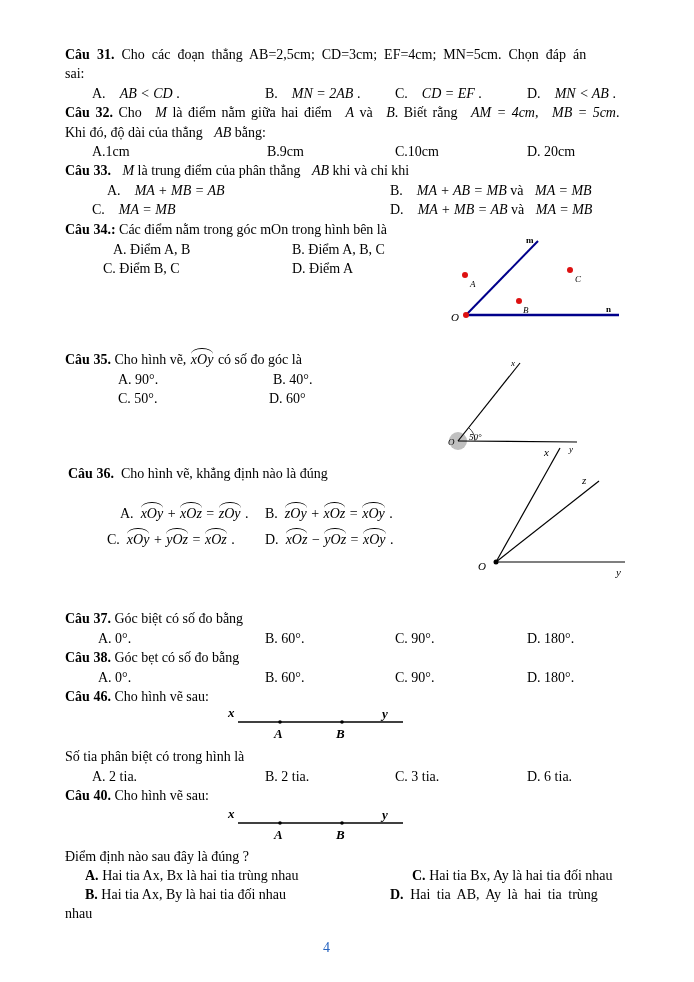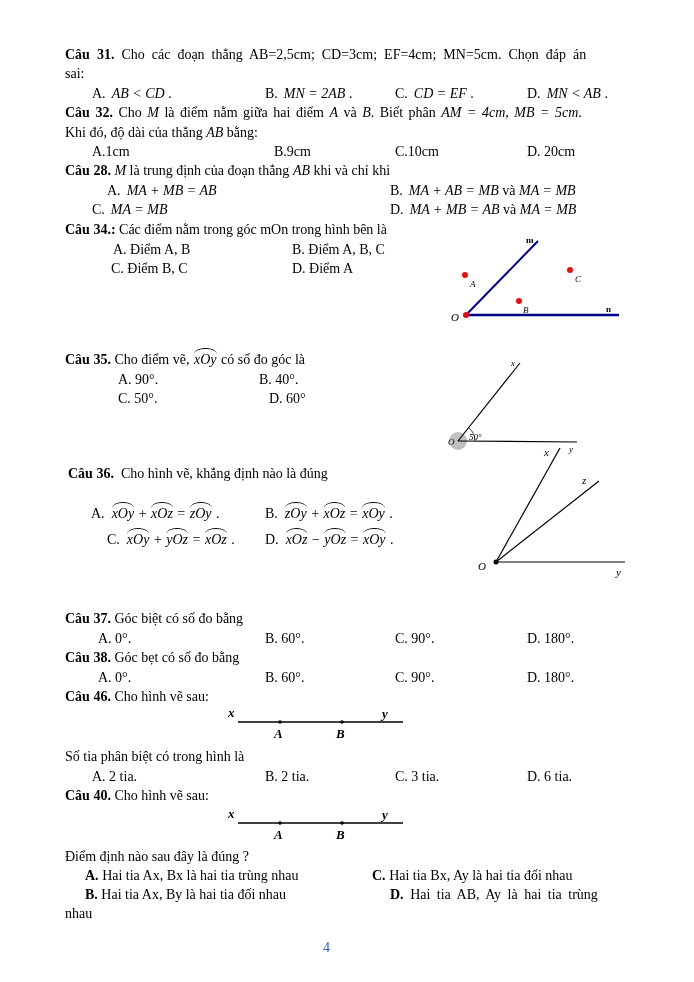--- a/index.html
+++ b/index.html
@@ -4,21 +4,21 @@
 <style>
   html,body{margin:0;padding:0;background:#ffffff;}
   .page{
     position:relative;width:694px;height:982px;background:#fff;
     font-family:"Liberation Serif","DejaVu Serif",serif;
     font-size:14px;color:#000;overflow:hidden;
   }
   .row{position:absolute;left:0;width:694px;white-space:nowrap;line-height:19px;}
   .ind{padding-left:65px;}
   .b{font-weight:bold;}
-  .m{font-style:italic;}
+  .m{font-style:italic;margin-left:8px;}
   .pre{margin-right:6px;}
   .opt{position:absolute;white-space:nowrap;top:0;}
   .js1{word-spacing:3.5px;}
   .js2{word-spacing:2px;}
   .js3{word-spacing:3px;}
   .arc{font-style:italic;position:relative;display:inline-block;padding:0 1px;}
   .arc::before{
     content:"";position:absolute;left:1px;right:1px;top:-2px;height:5px;
     border-top:1.3px solid #000;border-radius:50%/100% 100% 0 0;
   }
@@ -37,88 +37,88 @@
 
   <div class="row ind js1" style="top:45px"><span class="b">Câu 31.</span> <span>Cho các đoạn thẳng AB=2,5cm; CD=3cm; EF=4cm; MN=5cm. Chọn đáp án</span></div>
   <div class="row ind" style="top:64px"><span>sai:</span></div>
   <div class="row" style="top:84px">
     <span class="opt" style="left:92px"><span class="pre">A.</span><span class="m">AB &lt; CD</span><span> .</span></span>
     <span class="opt" style="left:265px"><span class="pre">B.</span><span class="m">MN = 2AB</span><span> .</span></span>
     <span class="opt" style="left:395px"><span class="pre">C.</span><span class="m">CD = EF</span><span> .</span></span>
     <span class="opt" style="left:527px"><span class="pre">D.</span><span class="m">MN &lt; AB</span><span> .</span></span>
   </div>
 
-  <div class="row ind js2" style="top:103px"><span class="b">Câu 32.</span> <span>Cho </span><span class="m">M</span><span> là điểm nằm giữa hai điểm </span><span class="m">A</span><span> và </span><span class="m">B</span><span>. Biết phân </span><span class="m">AM = 4cm</span><span>, </span><span class="m">MB = 5cm</span><span>.</span></div>
+  <div class="row ind js2" style="top:103px"><span class="b">Câu 32.</span> <span>Cho </span><span class="m">M</span><span> là điểm nằm giữa hai điểm </span><span class="m">A</span><span> và </span><span class="m">B</span><span>. Biết rằng </span><span class="m">AM = 4cm</span><span>, </span><span class="m">MB = 5cm</span><span>.</span></div>
   <div class="row ind" style="top:123px"><span>Khi đó, độ dài của thẳng </span><span class="m">AB</span><span> bằng:</span></div>
   <div class="row" style="top:142px">
     <span class="opt" style="left:92px">A.1cm</span>
-    <span class="opt" style="left:274px">B.9cm</span>
+    <span class="opt" style="left:267px">B.9cm</span>
     <span class="opt" style="left:395px">C.10cm</span>
     <span class="opt" style="left:527px">D. 20cm</span>
   </div>
 
-  <div class="row ind" style="top:161px"><span class="b">Câu 28.</span> <span class="m">M</span><span> là trung định của đoạn thẳng </span><span class="m">AB</span><span> khi và chỉ khi</span></div>
+  <div class="row ind" style="top:161px"><span class="b">Câu 33.</span> <span class="m">M</span><span> là trung điểm của phân thẳng </span><span class="m">AB</span><span> khi và chỉ khi</span></div>
   <div class="row" style="top:181px">
     <span class="opt" style="left:107px"><span class="pre">A.</span><span class="m">MA + MB = AB</span></span>
     <span class="opt" style="left:390px"><span class="pre">B.</span><span class="m">MA + AB = MB</span><span> và </span><span class="m">MA = MB</span></span>
   </div>
   <div class="row" style="top:200px">
     <span class="opt" style="left:92px"><span class="pre">C.</span><span class="m">MA = MB</span></span>
     <span class="opt" style="left:390px"><span class="pre">D.</span><span class="m">MA + MB = AB</span><span> và </span><span class="m">MA = MB</span></span>
   </div>
 
   <div class="row ind" style="top:220px"><span class="b">Câu 34.:</span> <span>Các điểm nằm trong góc mOn trong hình bên là</span></div>
   <div class="row" style="top:240px">
     <span class="opt" style="left:113px">A. Điểm A, B</span>
     <span class="opt" style="left:292px">B. Điểm A, B, C</span>
   </div>
   <div class="row" style="top:259px">
-    <span class="opt" style="left:111px">C. Điểm B, C</span>
+    <span class="opt" style="left:103px">C. Điểm B, C</span>
     <span class="opt" style="left:292px">D. Điểm A</span>
   </div>
 
   <svg class="fig" style="left:445px;top:228px" width="195" height="97" viewBox="0 0 195 97">
     <line x1="21" y1="87" x2="93" y2="13" stroke-width="2" stroke="#00008B"></line>
     <line x1="21" y1="87" x2="174" y2="87" stroke-width="2.4" stroke="#00008B"></line>
     <circle cx="21" cy="87" r="3" fill="#dd1111"></circle>
     <circle cx="20" cy="47" r="3" fill="#dd1111"></circle>
     <circle cx="74" cy="73" r="3" fill="#dd1111"></circle>
     <circle cx="125" cy="42" r="3" fill="#dd1111"></circle>
     <text x="81" y="15" class="raylbl">m</text>
     <text x="161" y="84" class="raylbl">n</text>
     <text x="6" y="93" class="figlbl">O</text>
     <text x="25" y="59" class="figlbl-sm">A</text>
     <text x="78" y="85" class="figlbl-sm">B</text>
     <text x="130" y="54" class="figlbl-sm">C</text>
   </svg>
 
-  <div class="row ind" style="top:350px"><span class="b">Câu 35.</span> <span>Cho điểm vẽ, </span><span class="arc">xOy</span><span> có số đo góc là</span></div>
+  <div class="row ind" style="top:350px"><span class="b">Câu 35.</span> <span>Cho hình vẽ, </span><span class="arc">xOy</span><span> có số đo góc là</span></div>
   <div class="row" style="top:370px">
     <span class="opt" style="left:118px">A. 90°.</span>
-    <span class="opt" style="left:259px">B. 40°.</span>
+    <span class="opt" style="left:273px">B. 40°.</span>
   </div>
   <div class="row" style="top:389px">
     <span class="opt" style="left:118px">C. 50°.</span>
     <span class="opt" style="left:269px">D. 60°</span>
   </div>
 
   <svg class="fig" style="left:445px;top:352px" width="140" height="105" viewBox="0 0 140 105">
     <circle cx="13" cy="89" r="9" fill="#c0c0c0"></circle>
     <line x1="13" y1="89" x2="75" y2="11" stroke="#000" stroke-width="1.2"></line>
     <line x1="13" y1="89" x2="132" y2="90" stroke="#000" stroke-width="1.2"></line>
     <path d="M 30 89 A 17 17 0 0 0 24 76" fill="none" stroke="#444" stroke-width="1"></path>
     <text x="3" y="93" class="figlbl-sm">O</text>
     <text x="24" y="88" class="figlbl-sm">50°</text>
     <text x="66" y="14" class="figlbl-sm">x</text>
     <text x="124" y="100" class="figlbl-sm">y</text>
   </svg>
 
   <div class="row" style="top:464px;padding-left:68px"><span class="b">Câu 36.</span>&nbsp; <span>Cho hình vẽ, khẳng định nào là đúng</span></div>
   <div class="row" style="top:504px">
-    <span class="opt" style="left:91px"><span class="pre">A.</span><span class="arc">xOy</span> <span>+</span> <span class="arc">xOz</span> <span>=</span> <span class="arc">zOy</span><span> .</span></span>
+    <span class="opt" style="left:120px"><span class="pre">A.</span><span class="arc">xOy</span> <span>+</span> <span class="arc">xOz</span> <span>=</span> <span class="arc">zOy</span><span> .</span></span>
     <span class="opt" style="left:265px"><span class="pre">B.</span><span class="arc">zOy</span> <span>+</span> <span class="arc">xOz</span> <span>=</span> <span class="arc">xOy</span><span> .</span></span>
   </div>
   <div class="row" style="top:530px">
     <span class="opt" style="left:107px"><span class="pre">C.</span><span class="arc">xOy</span> <span>+</span> <span class="arc">yOz</span> <span>=</span> <span class="arc">xOz</span><span> .</span></span>
     <span class="opt" style="left:265px"><span class="pre">D.</span><span class="arc">xOz</span> <span>−</span> <span class="arc">yOz</span> <span>=</span> <span class="arc">xOy</span><span> .</span></span>
   </div>
 
   <svg class="fig" style="left:470px;top:442px" width="185" height="140" viewBox="0 0 185 140">
     <line x1="26" y1="120" x2="90" y2="6" stroke="#000" stroke-width="1.2"></line>
     <line x1="26" y1="120" x2="129" y2="39" stroke="#000" stroke-width="1.2"></line>
@@ -174,21 +174,21 @@
     <circle cx="117" cy="18" r="1.8" fill="#000"></circle>
     <text x="3" y="13" class="figlbl-bold">x</text>
     <text x="157" y="14" class="figlbl-bold">y</text>
     <text x="49" y="34" class="figlbl-bold">A</text>
     <text x="111" y="34" class="figlbl-bold">B</text>
   </svg>
 
   <div class="row ind" style="top:847px"><span>Điểm định nào sau đây là đúng ?</span></div>
   <div class="row" style="top:866px">
     <span class="opt" style="left:85px"><span class="b">A.</span><span> Hai tia Ax, Bx là hai tia trùng nhau</span></span>
-    <span class="opt" style="left:372px"><span class="b">C.</span><span> Hai tia Bx, Ay là hai tia đối nhau</span></span>
+    <span class="opt" style="left:412px"><span class="b">C.</span><span> Hai tia Bx, Ay là hai tia đối nhau</span></span>
   </div>
   <div class="row" style="top:885px">
     <span class="opt" style="left:85px"><span class="b">B.</span><span> Hai tia Ax, By là hai tia đối nhau</span></span>
     <span class="opt js3" style="left:390px"><span class="b">D.</span><span> Hai tia AB, Ay là hai tia trùng</span></span>
   </div>
   <div class="row ind" style="top:904px"><span>nhau</span></div>
 
   <div class="pagenum" style="left: 323px; top: 940px; color: rgb(37, 99, 192);">4</div>
 
 </div>

